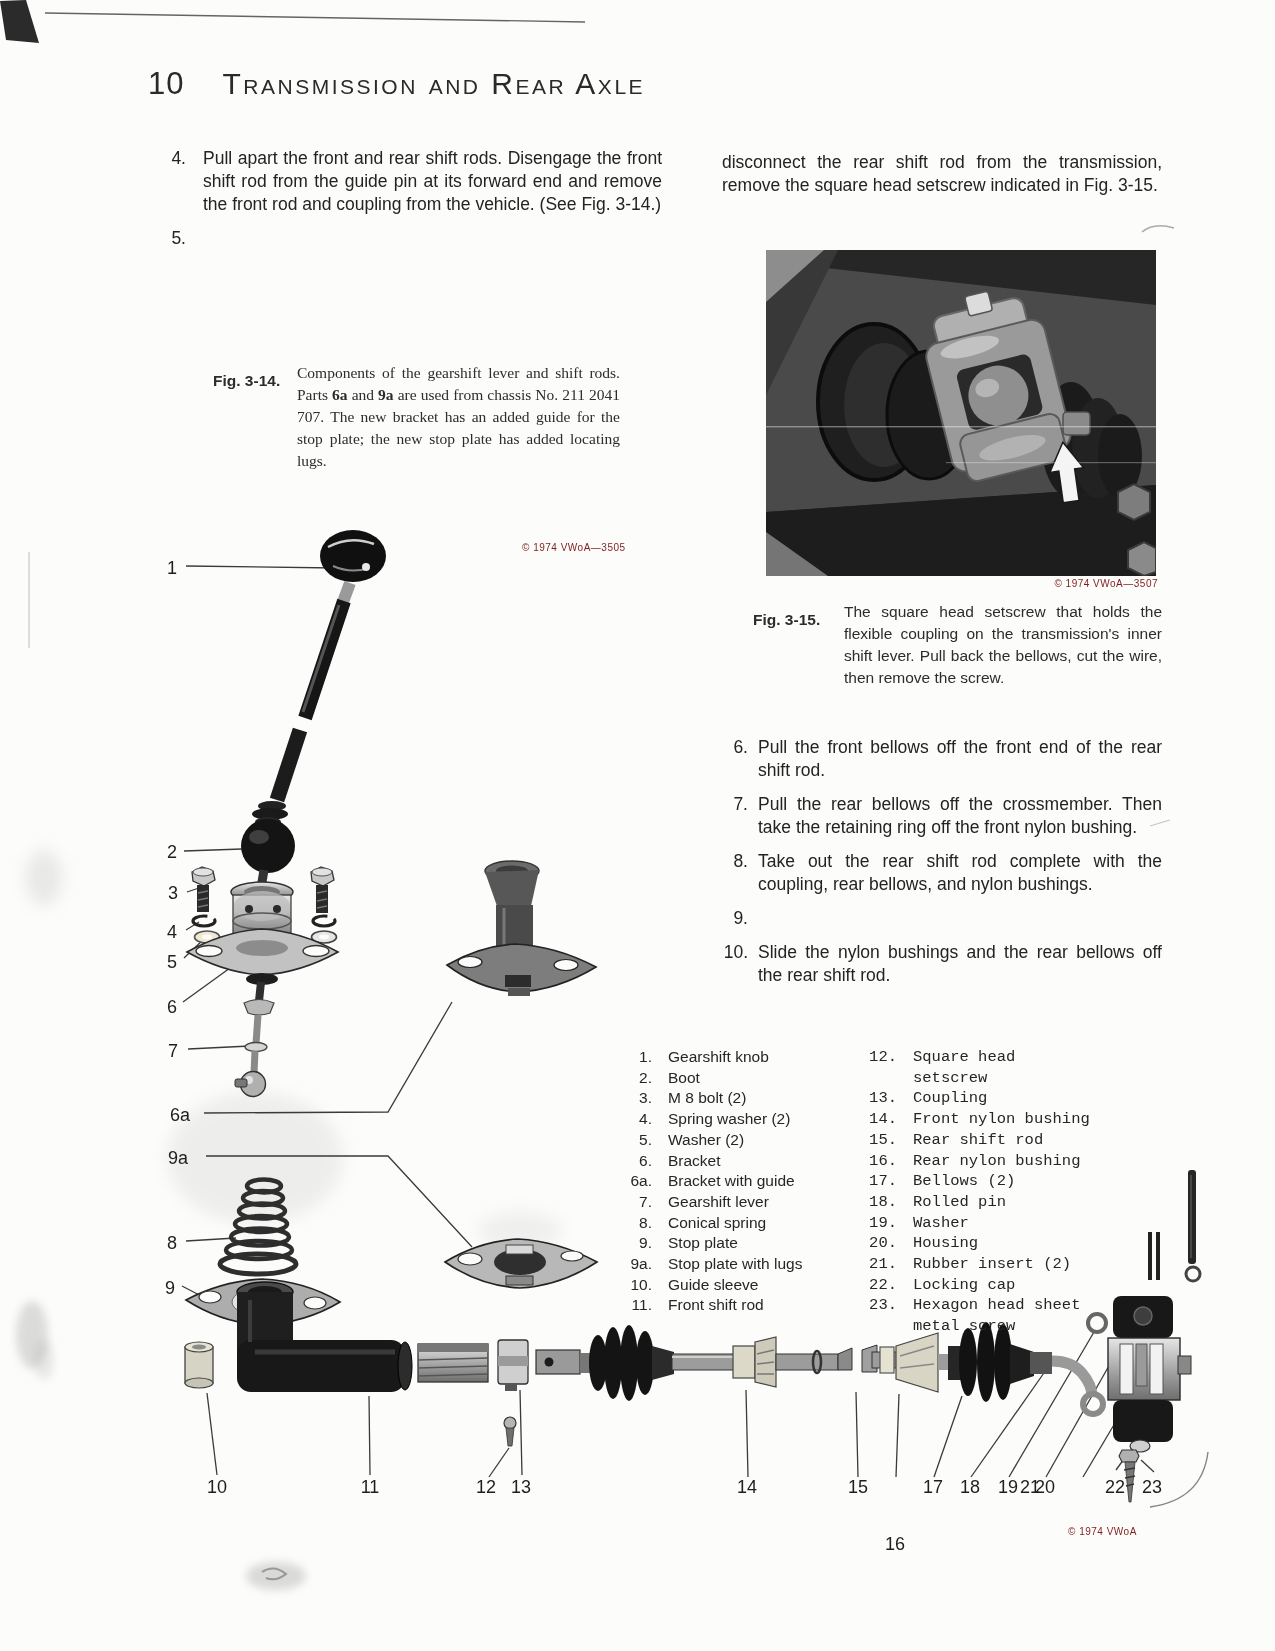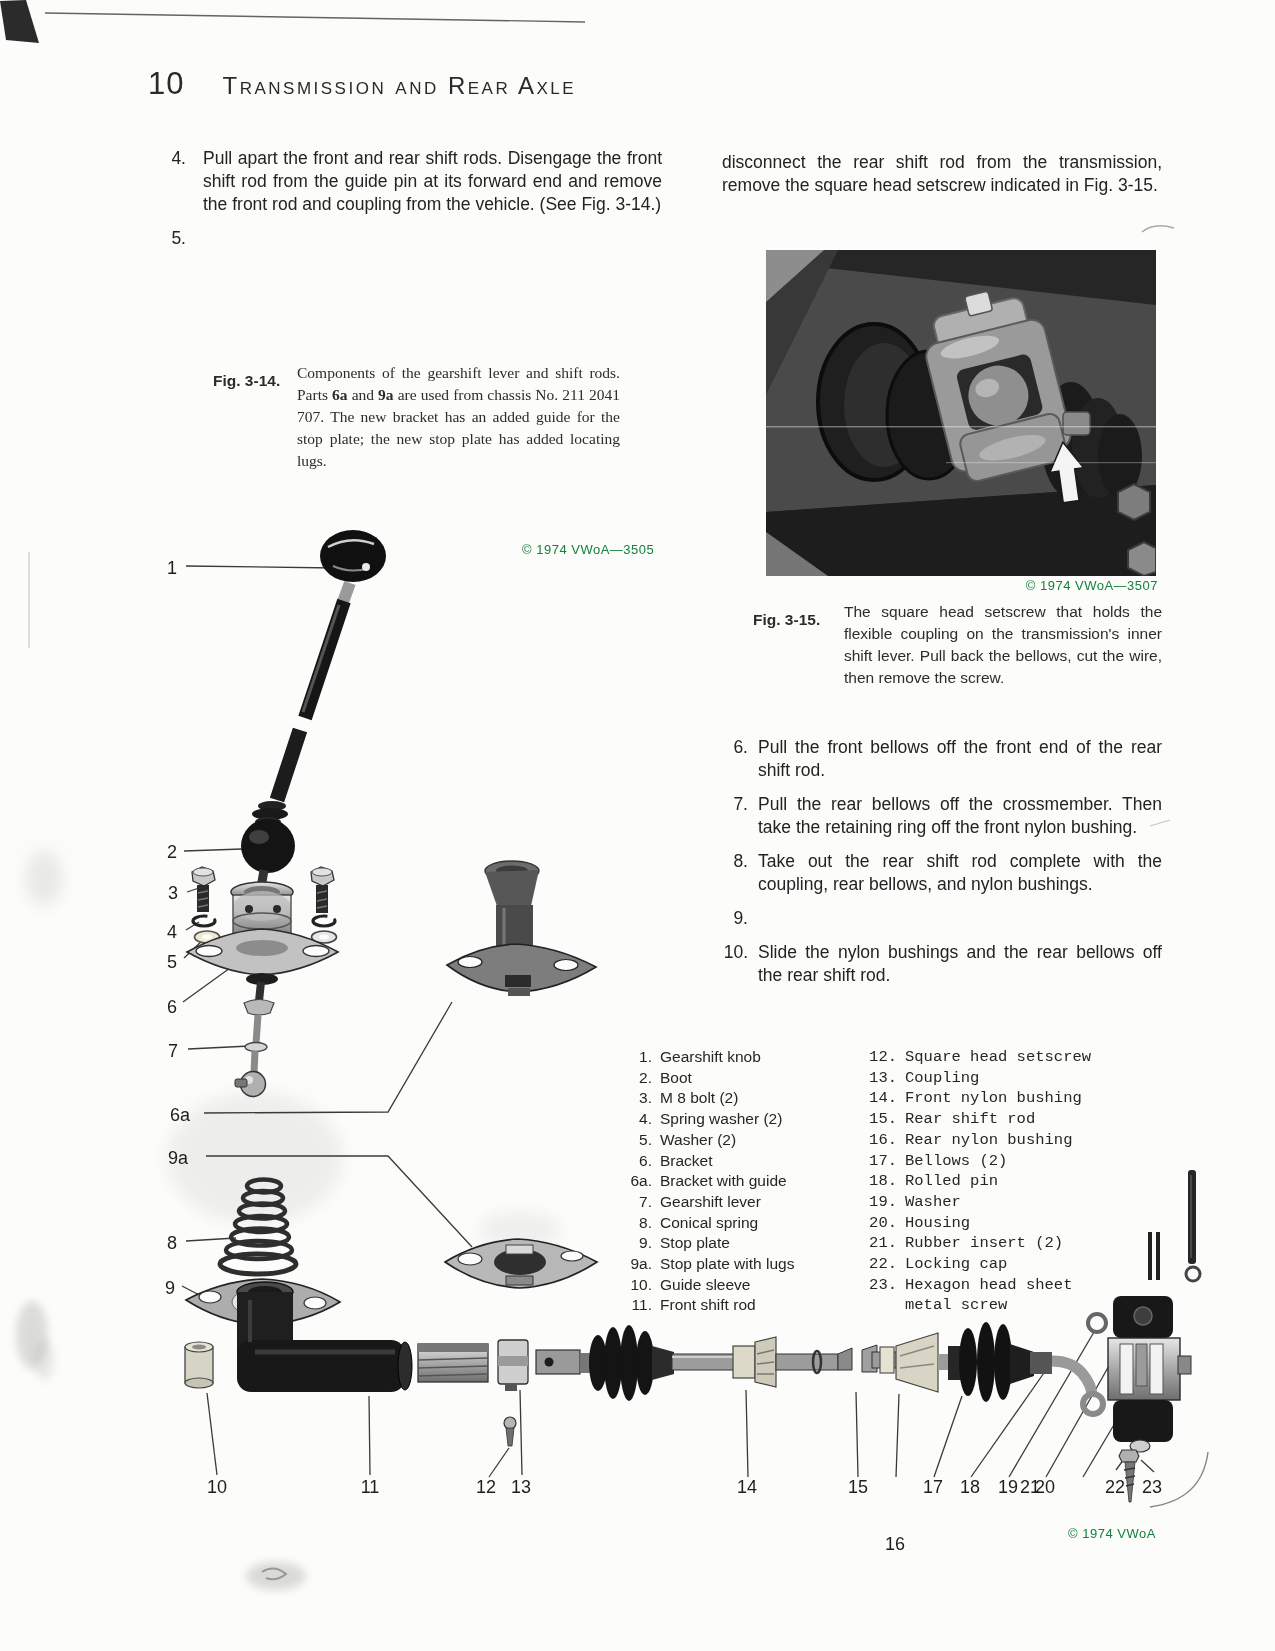--- a/index.html
+++ b/index.html
@@ -7,21 +7,21 @@
     width:1275px;height:1651px;position:relative;overflow:hidden;
     background:#fcfcfa;color:#232323;
     font-family:"Liberation Sans", sans-serif;
   }
   .abs{position:absolute;}
   b{font-weight:bold;}
 
   
   #page-header{left:148px;top:66px;display:flex;align-items:baseline;}
   #chapter-number{font-size:31px;letter-spacing:1px;color:#2a2a2a;}
-  #chapter-title{margin-left:38px;font-size:24px;font-variant:small-caps;letter-spacing:2.5px;color:#2a2a2a;}
+  #chapter-title{margin-left:38px;font-size:30px;font-variant:small-caps;letter-spacing:2.5px;color:#2a2a2a;}
 
   
   .bodytext{font-size:17.5px;line-height:23px;text-align:justify;}
   .step{display:flex;margin-bottom:11px;}
   .step-num{flex:0 0 36px;text-align:right;}
   .step-text{flex:1;margin-left:17px;text-align:justify;}
   .steps-right .step-num{flex:0 0 48px;}
   .steps-right .step-text{margin-left:10px;}
   #left-steps{left:150px;top:147px;width:512px;}
   #right-intro{left:722px;top:151px;width:440px;}
@@ -29,30 +29,30 @@
 
   
   .figcap{font-size:15.5px;line-height:22px;color:#2c2c2c;}
   .figcap .fig-label{position:absolute;left:0;top:8px;font-weight:bold;}
   #fig314-caption{left:213px;top:362px;width:407px;}
   #fig314-caption .fig-text{margin-left:84px;text-align:justify;font-family:Liberation Serif, serif;}
   #fig315-caption{left:753px;top:601px;width:409px;}
   #fig315-caption .fig-text{margin-left:91px;text-align:justify;}
 
   
-  .credit{font-size:13px;color:#15803d;letter-spacing:.5px;}
+  .credit{font-size:10px;color:#7f1d1d;letter-spacing:.5px;}
   #diagram-credit{left:522px;top:542px;}
   #photo-credit{left:1000px;top:578px;width:158px;text-align:right;}
   #bottom-credit{left:1068px;top:1526px;}
 
   
   .parts{font-size:15.5px;line-height:20.7px;color:#262626;}
   .part-row{display:flex;}
   .part-num{flex:0 0 52px;text-align:right;}
-  .part-label{flex:1;margin-left:8px;}
+  .part-label{flex:1;margin-left:16px;}
   #parts-left{left:600px;top:1047px;width:260px;}
   #parts-right{left:845px;top:1047px;width:252px;font-family:Liberation Mono, monospace;}
 
   
   #callout-layer{left:0;top:0;width:1275px;height:1651px;pointer-events:none;}
   .callout{position:absolute;font-size:18px;color:#1e1e1e;transform:translate(-50%,-50%);white-space:nowrap;}
 
   #diagram-svg{left:0;top:0;pointer-events:none;}
   #photo{left:766px;top:250px;width:390px;height:326px;}
   #photo svg{display:block;}

